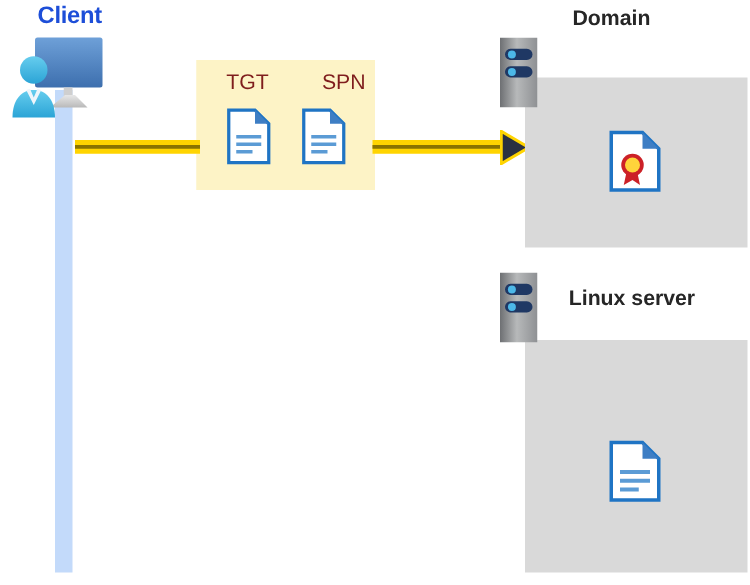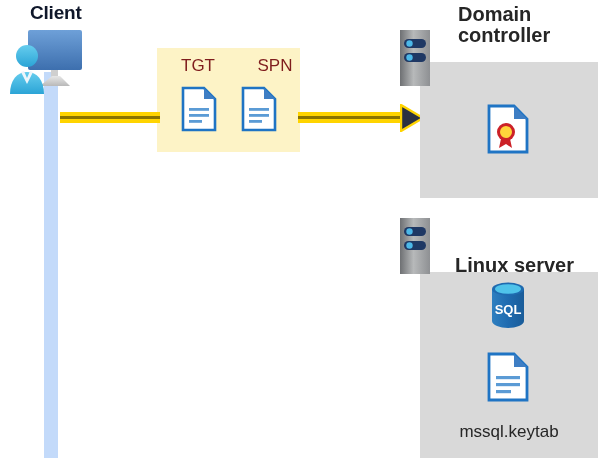--- a/index.html
+++ b/index.html
@@ -11,21 +11,21 @@
     position:relative;
   }
   .stage{position:absolute;left:0;top:0;width:600px;height:468px;}
 
   
   .abs{position:absolute;}
 
   
   #client-title{
     left:30px;top:2px;
-    font-size:19px;font-weight:bold;color:#0f172a;
+    font-size:19px;font-weight:bold;color:#1d4ed8;
     letter-spacing:-0.2px;
     white-space:nowrap;
   }
 
   
   #client-lifeline{
     left:44px;top:72px;width:14px;height:386px;
     background:#c3dafa;
   }
 
@@ -63,24 +63,24 @@
   
   .server-panel{background:#d9d9d9;}
   #dc-panel{left:420px;top:62px;width:178px;height:136px;}
   #linux-panel{left:420px;top:272px;width:178px;height:186px;}
 
   #dc-server-icon{left:400px;top:30px;}
   #linux-server-icon{left:400px;top:218px;}
 
   
   .panel-title{
-    font-size:20px;font-weight:bold;color:#262626;line-height:21px;
+    font-size:17px;font-weight:bold;color:#262626;line-height:21px;
   }
   #dc-title{left:458px;top:4px;width:140px;}
-  #linux-title{left:455px;top:228px;width:145px;margin-top:27px;}
+  #linux-title{left:455px;top:228px;width:145px;}
 
   
   #cert-icon{left:487px;top:104px;width:42px;height:50px;}
   #sql-icon{left:487px;top:280px;width:42px;height:50px;}
   #keytab-icon{left:487px;top:352px;width:42px;height:50px;}
   #keytab-label{
     left:420px;top:422px;width:178px;
     text-align:center;font-size:17px;color:#262626;white-space:nowrap;
   }
 
@@ -181,21 +181,20 @@
       <rect x="0" y="0" width="30" height="56" fill="url(#gSrv1)"></rect>
       <rect x="4" y="9" width="22" height="9" rx="4.5" fill="#1f3864"></rect>
       <circle cx="9.5" cy="13.5" r="3.2" fill="#4cb8e8"></circle>
       <rect x="4" y="23" width="22" height="9" rx="4.5" fill="#1f3864"></rect>
       <circle cx="9.5" cy="27.5" r="3.2" fill="#4cb8e8"></circle>
     </svg>
   </div>
 
   <div class="abs panel-title" id="dc-title">
     <div>Domain</div>
-    <div>controller</div>
   </div>
 
   <div class="abs" id="cert-icon">
     <svg width="42" height="50" viewBox="0 0 42 50" class="doc-svg">
       <path d="M2 2 H27 L40 15 V48 H2 Z" fill="#ffffff" stroke="#1f74c4" stroke-width="2.8"></path>
       <path d="M27 2 L40 15 H27 Z" fill="#3e7ec4"></path>
 
       <path d="M15 30 L12 44 L19 40 L25 44 L22 30 Z" fill="#cc2127"></path>
 
       <circle cx="19" cy="28" r="9" fill="#cc2127"></circle>
@@ -212,41 +211,25 @@
       <circle cx="9.5" cy="13.5" r="3.2" fill="#4cb8e8"></circle>
       <rect x="4" y="23" width="22" height="9" rx="4.5" fill="#1f3864"></rect>
       <circle cx="9.5" cy="27.5" r="3.2" fill="#4cb8e8"></circle>
     </svg>
   </div>
 
   <div class="abs panel-title" id="linux-title">
     <div>Linux server</div>
   </div>
 
-  <div class="abs" id="sql-icon">
-    <svg width="42" height="50" viewBox="0 0 42 50" class="doc-svg">
-      <defs>
-        <linearGradient id="gSql" x1="0" y1="0" x2="1" y2="0">
-          <stop offset="0" stop-color="#2e7fc0"></stop>
-          <stop offset="0.5" stop-color="#1f6bb0"></stop>
-          <stop offset="1" stop-color="#1a5c99"></stop>
-        </linearGradient>
-      </defs>
-      <path d="M5 9 H37 V41 C37 45 29 48 21 48 C13 48 5 45 5 41 Z" fill="url(#gSql)"></path>
-      <ellipse cx="21" cy="9" rx="16" ry="6.5" fill="#1f6bb0"></ellipse>
-      <ellipse cx="21" cy="9" rx="13" ry="4.8" fill="#4fc3ea"></ellipse>
-      <text x="21" y="34" font-family="Liberation Sans, sans-serif" font-size="13" font-weight="bold" fill="#ffffff" text-anchor="middle">SQL</text>
-    </svg>
-  </div>
 
   <div class="abs" id="keytab-icon">
     <svg width="42" height="50" viewBox="0 0 42 50" class="doc-svg">
       <path d="M2 2 H27 L40 15 V48 H2 Z" fill="#ffffff" stroke="#1f74c4" stroke-width="2.8"></path>
       <path d="M27 2 L40 15 H27 Z" fill="#3e7ec4"></path>
       <rect x="9" y="24" width="24" height="3.2" fill="#5b9bd5"></rect>
       <rect x="9" y="31" width="24" height="3.2" fill="#5b9bd5"></rect>
       <rect x="9" y="38" width="15" height="3.2" fill="#5b9bd5"></rect>
     </svg>
   </div>
 
-  <div class="abs" id="keytab-label">mssql.keytab</div>
 
 </div>
 
 </body></html>

